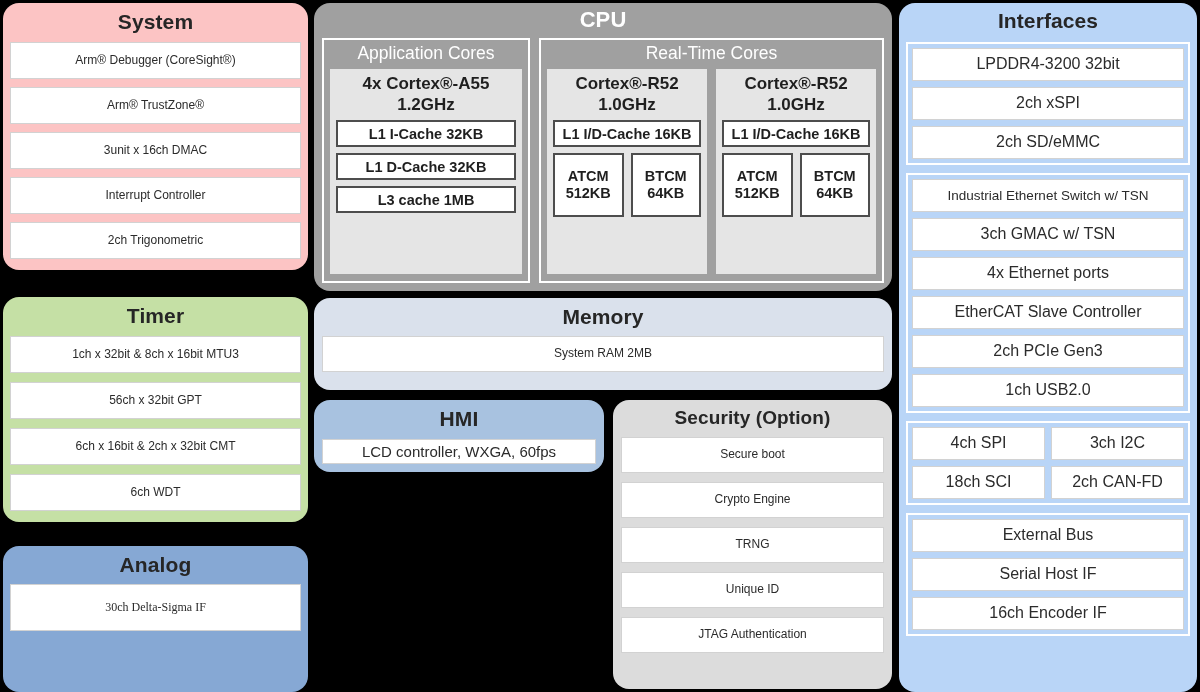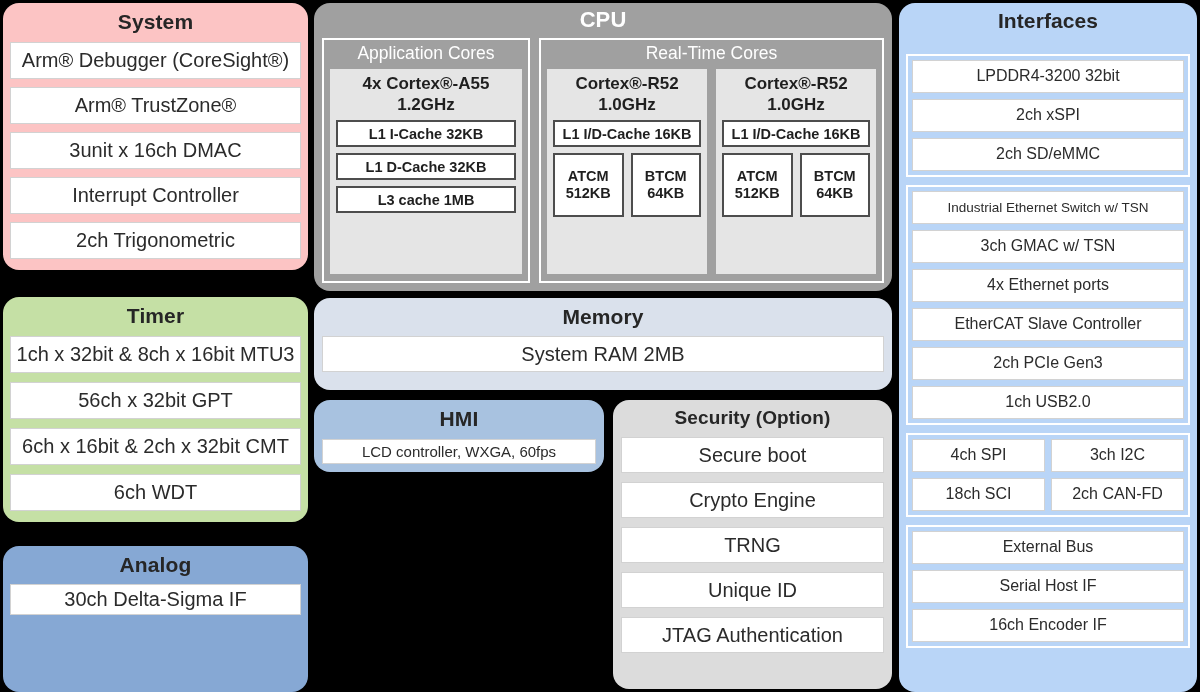--- a/index.html
+++ b/index.html
@@ -37,21 +37,21 @@
 
   
   .item {
     background: #fff;
     border: 1px solid #d2d2d2;
     box-sizing: border-box;
     display: flex;
     align-items: center;
     justify-content: center;
     text-align: center;
-    font-size: 20px;
+    font-size: 12px;
     color: #2b2b2b;
     line-height: 1.15;
   }
   .item.two-line { font-size: 14.5px; line-height: 1.25; flex-direction: column; }
   .item.small { font-size: 14px; }
 
   
   #system {
     left: 3px; top: 3px; width: 305px; height: 267px;
     background: #fcc4c4;
@@ -72,21 +72,21 @@
   #timer .item:last-child { margin-bottom: 0; }
 
   
   #analog {
     left: 3px; top: 546px; width: 305px; height: 146px;
     background: #86a8d4;
     padding: 4px 7px 6px 7px;
   }
   #analog .block-title { margin: 2px 0 6px; }
   #analog .item { height: 40px; margin-bottom: 8px; }
-  #analog .item:last-child { height: 31px; margin-bottom: 0; }
+  #analog .item:last-child { height: 47px; margin-bottom: 0; font-family: Liberation Serif, serif; }
 
   
   #cpu {
     left: 314px; top: 3px; width: 578px; height: 288px;
     background: #a0a0a0;
     padding: 3px 8px 8px 8px;
   }
   #cpu .block-title { color: #ffffff; margin: 1px 0 5px; font-size: 22px; }
   .cpu-row { display: flex; gap: 9px; flex: 1; }
   .core-group {
@@ -183,21 +183,21 @@
   #security .block-title { margin: 2px 0 7px; }
   #security .item { height: 36px; margin-bottom: 9px; }
   #security .item:last-child { margin-bottom: 0; }
 
   
   #interfaces {
     left: 899px; top: 3px; width: 298px; height: 689px;
     background: #b9d5f7;
     padding: 3px 7px 5px 7px;
   }
-  #interfaces .block-title { margin: 2px 0 20px; }
+  #interfaces .block-title { margin: 2px 0 8px; }
   .if-group {
     border: 2px solid #ffffff;
     box-sizing: border-box;
     padding: 4px 4px 4px 4px;
     margin-bottom: 8px;
     display: flex;
     flex-direction: column;
   }
   .if-group:last-child { margin-bottom: 0; }
   .if-group .item { height: 33px; margin-bottom: 6px; font-size: 16px; }

